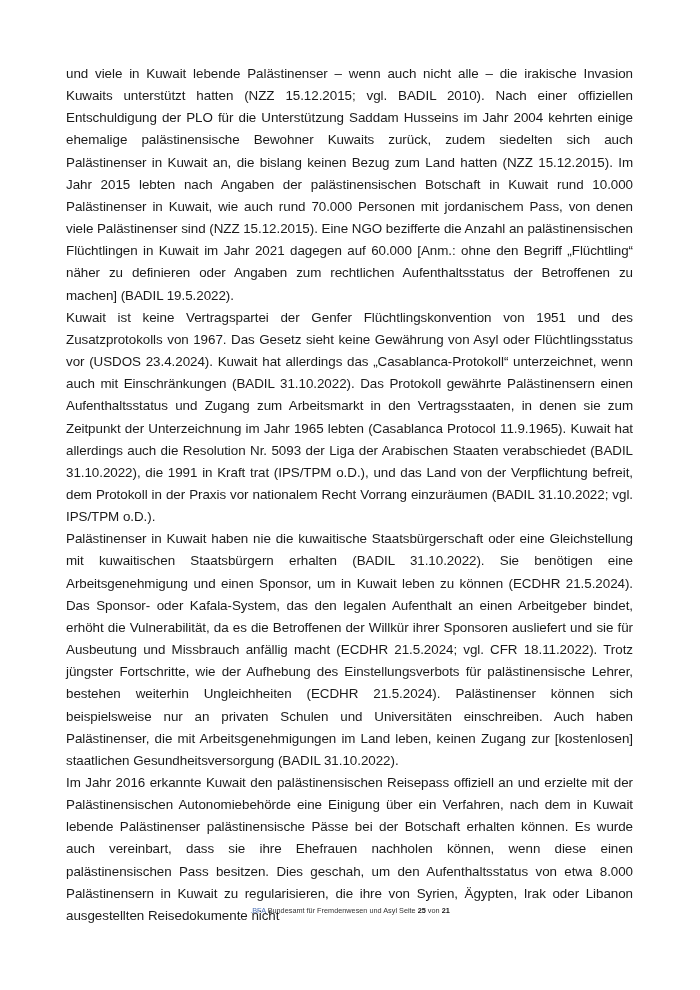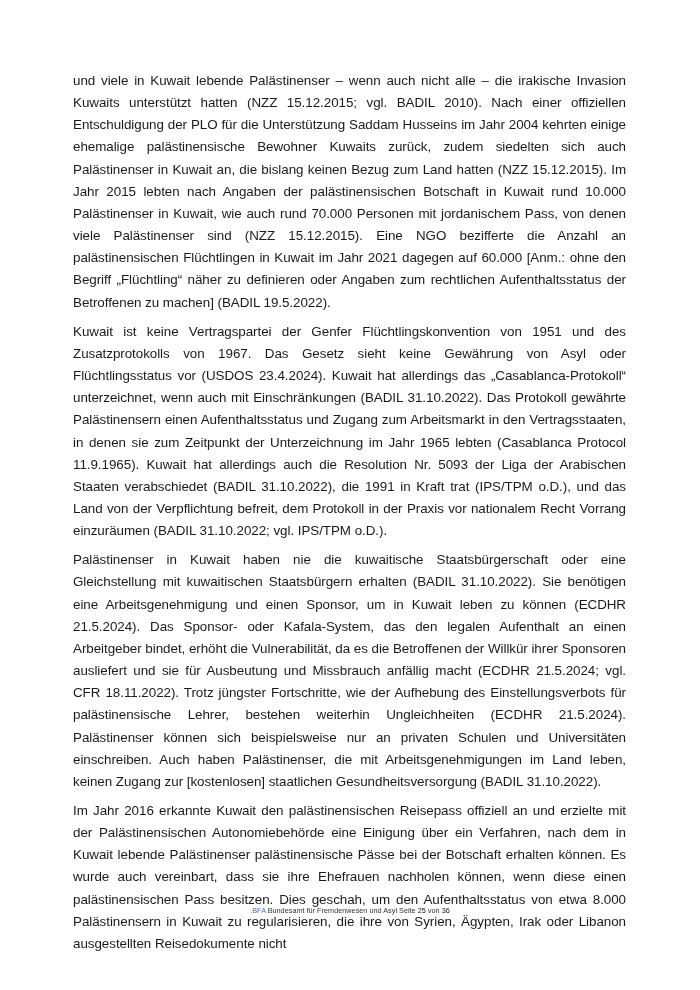--- a/index.html
+++ b/index.html
@@ -15,21 +15,21 @@
       font-family: "Liberation Sans", sans-serif;
       color: #1a1a1a;
     }
     .page-body {
       position: absolute;
       left: 66px;
       top: 63px;
       width: 567px;
     }
     .para {
-      margin: 7px;
+      margin: 0;
       font-size: 13.4px;
       line-height: 22.15px;
       text-align: justify;
       text-align-last: left;
       hyphens: none;
       letter-spacing: -0.05px;
     }
     .footer {
       position: absolute;
       top: 906px;
@@ -38,29 +38,29 @@
       text-align: center;
       font-size: 7.3px;
       color: #333333;
       white-space: nowrap;
     }
     .footer .brand {
       color: #4a6fb5;
       text-align: right;
     }
     .footer b {
-      font-weight: normal;
+      font-weight: bold;
       color: #111111;
     }
   </style>
 </head>
 <body>
 
 <main class="page-body">
   <p class="para">und viele in Kuwait lebende Palästinenser – wenn auch nicht alle – die irakische Invasion Kuwaits unterstützt hatten (NZZ 15.12.2015; vgl. BADIL 2010). Nach einer offiziellen Entschuldigung der PLO für die Unterstützung Saddam Husseins im Jahr 2004 kehrten einige ehemalige palästinensische Bewohner Kuwaits zurück, zudem siedelten sich auch Palästinenser in Kuwait an, die bislang keinen Bezug zum Land hatten (NZZ 15.12.2015). Im Jahr 2015 lebten nach Angaben der palästinensischen Botschaft in Kuwait rund 10.000 Palästinenser in Kuwait, wie auch rund 70.000 Personen mit jordanischem Pass, von denen viele Palästinenser sind (NZZ 15.12.2015). Eine NGO bezifferte die Anzahl an palästinensischen Flüchtlingen in Kuwait im Jahr 2021 dagegen auf 60.000 [Anm.: ohne den Begriff „Flüchtling“ näher zu definieren oder Angaben zum rechtlichen Aufenthaltsstatus der Betroffenen zu machen] (BADIL 19.5.2022).</p>
   <p class="para">Kuwait ist keine Vertragspartei der Genfer Flüchtlingskonvention von 1951 und des Zusatzprotokolls von 1967. Das Gesetz sieht keine Gewährung von Asyl oder Flüchtlingsstatus vor (USDOS 23.4.2024). Kuwait hat allerdings das „Casablanca-Protokoll“ unterzeichnet, wenn auch mit Einschränkungen (BADIL 31.10.2022). Das Protokoll gewährte Palästinensern einen Aufenthaltsstatus und Zugang zum Arbeitsmarkt in den Vertragsstaaten, in denen sie zum Zeitpunkt der Unterzeichnung im Jahr 1965 lebten (Casablanca Protocol 11.9.1965). Kuwait hat allerdings auch die Resolution Nr. 5093 der Liga der Arabischen Staaten verabschiedet (BADIL 31.10.2022), die 1991 in Kraft trat (IPS/TPM o.D.), und das Land von der Verpflichtung befreit, dem Protokoll in der Praxis vor nationalem Recht Vorrang einzuräumen (BADIL 31.10.2022; vgl. IPS/TPM o.D.).</p>
   <p class="para">Palästinenser in Kuwait haben nie die kuwaitische Staatsbürgerschaft oder eine Gleichstellung mit kuwaitischen Staatsbürgern erhalten (BADIL 31.10.2022). Sie benötigen eine Arbeitsgenehmigung und einen Sponsor, um in Kuwait leben zu können (ECDHR 21.5.2024). Das Sponsor- oder Kafala-System, das den legalen Aufenthalt an einen Arbeitgeber bindet, erhöht die Vulnerabilität, da es die Betroffenen der Willkür ihrer Sponsoren ausliefert und sie für Ausbeutung und Missbrauch anfällig macht (ECDHR 21.5.2024; vgl. CFR 18.11.2022). Trotz jüngster Fortschritte, wie der Aufhebung des Einstellungsverbots für palästinensische Lehrer, bestehen weiterhin Ungleichheiten (ECDHR 21.5.2024). Palästinenser können sich beispielsweise nur an privaten Schulen und Universitäten einschreiben. Auch haben Palästinenser, die mit Arbeitsgenehmigungen im Land leben, keinen Zugang zur [kostenlosen] staatlichen Gesundheitsversorgung  (BADIL 31.10.2022).</p>
   <p class="para">Im Jahr 2016 erkannte Kuwait den palästinensischen Reisepass offiziell an und erzielte mit der Palästinensischen Autonomiebehörde eine Einigung über ein Verfahren, nach dem in Kuwait lebende Palästinenser palästinensische Pässe bei der Botschaft erhalten können. Es wurde auch vereinbart, dass sie ihre Ehefrauen nachholen können, wenn diese einen palästinensischen Pass besitzen. Dies geschah, um den Aufenthaltsstatus von etwa 8.000 Palästinensern in Kuwait zu regularisieren, die ihre von Syrien, Ägypten, Irak oder Libanon ausgestellten Reisedokumente nicht</p>
 </main>
 
 <footer class="footer">
-  <span class="brand">.BFA</span><span> Bundesamt für Fremdenwesen und Asyl Seite </span><b>25</b><span> von </span><b>36</b>
+  <span class="brand">.BFA</span><span> Bundesamt für Fremdenwesen und Asyl Seite </span><b>25</b><span> von </span><b>21</b>
 </footer>
 
 </body></html>

